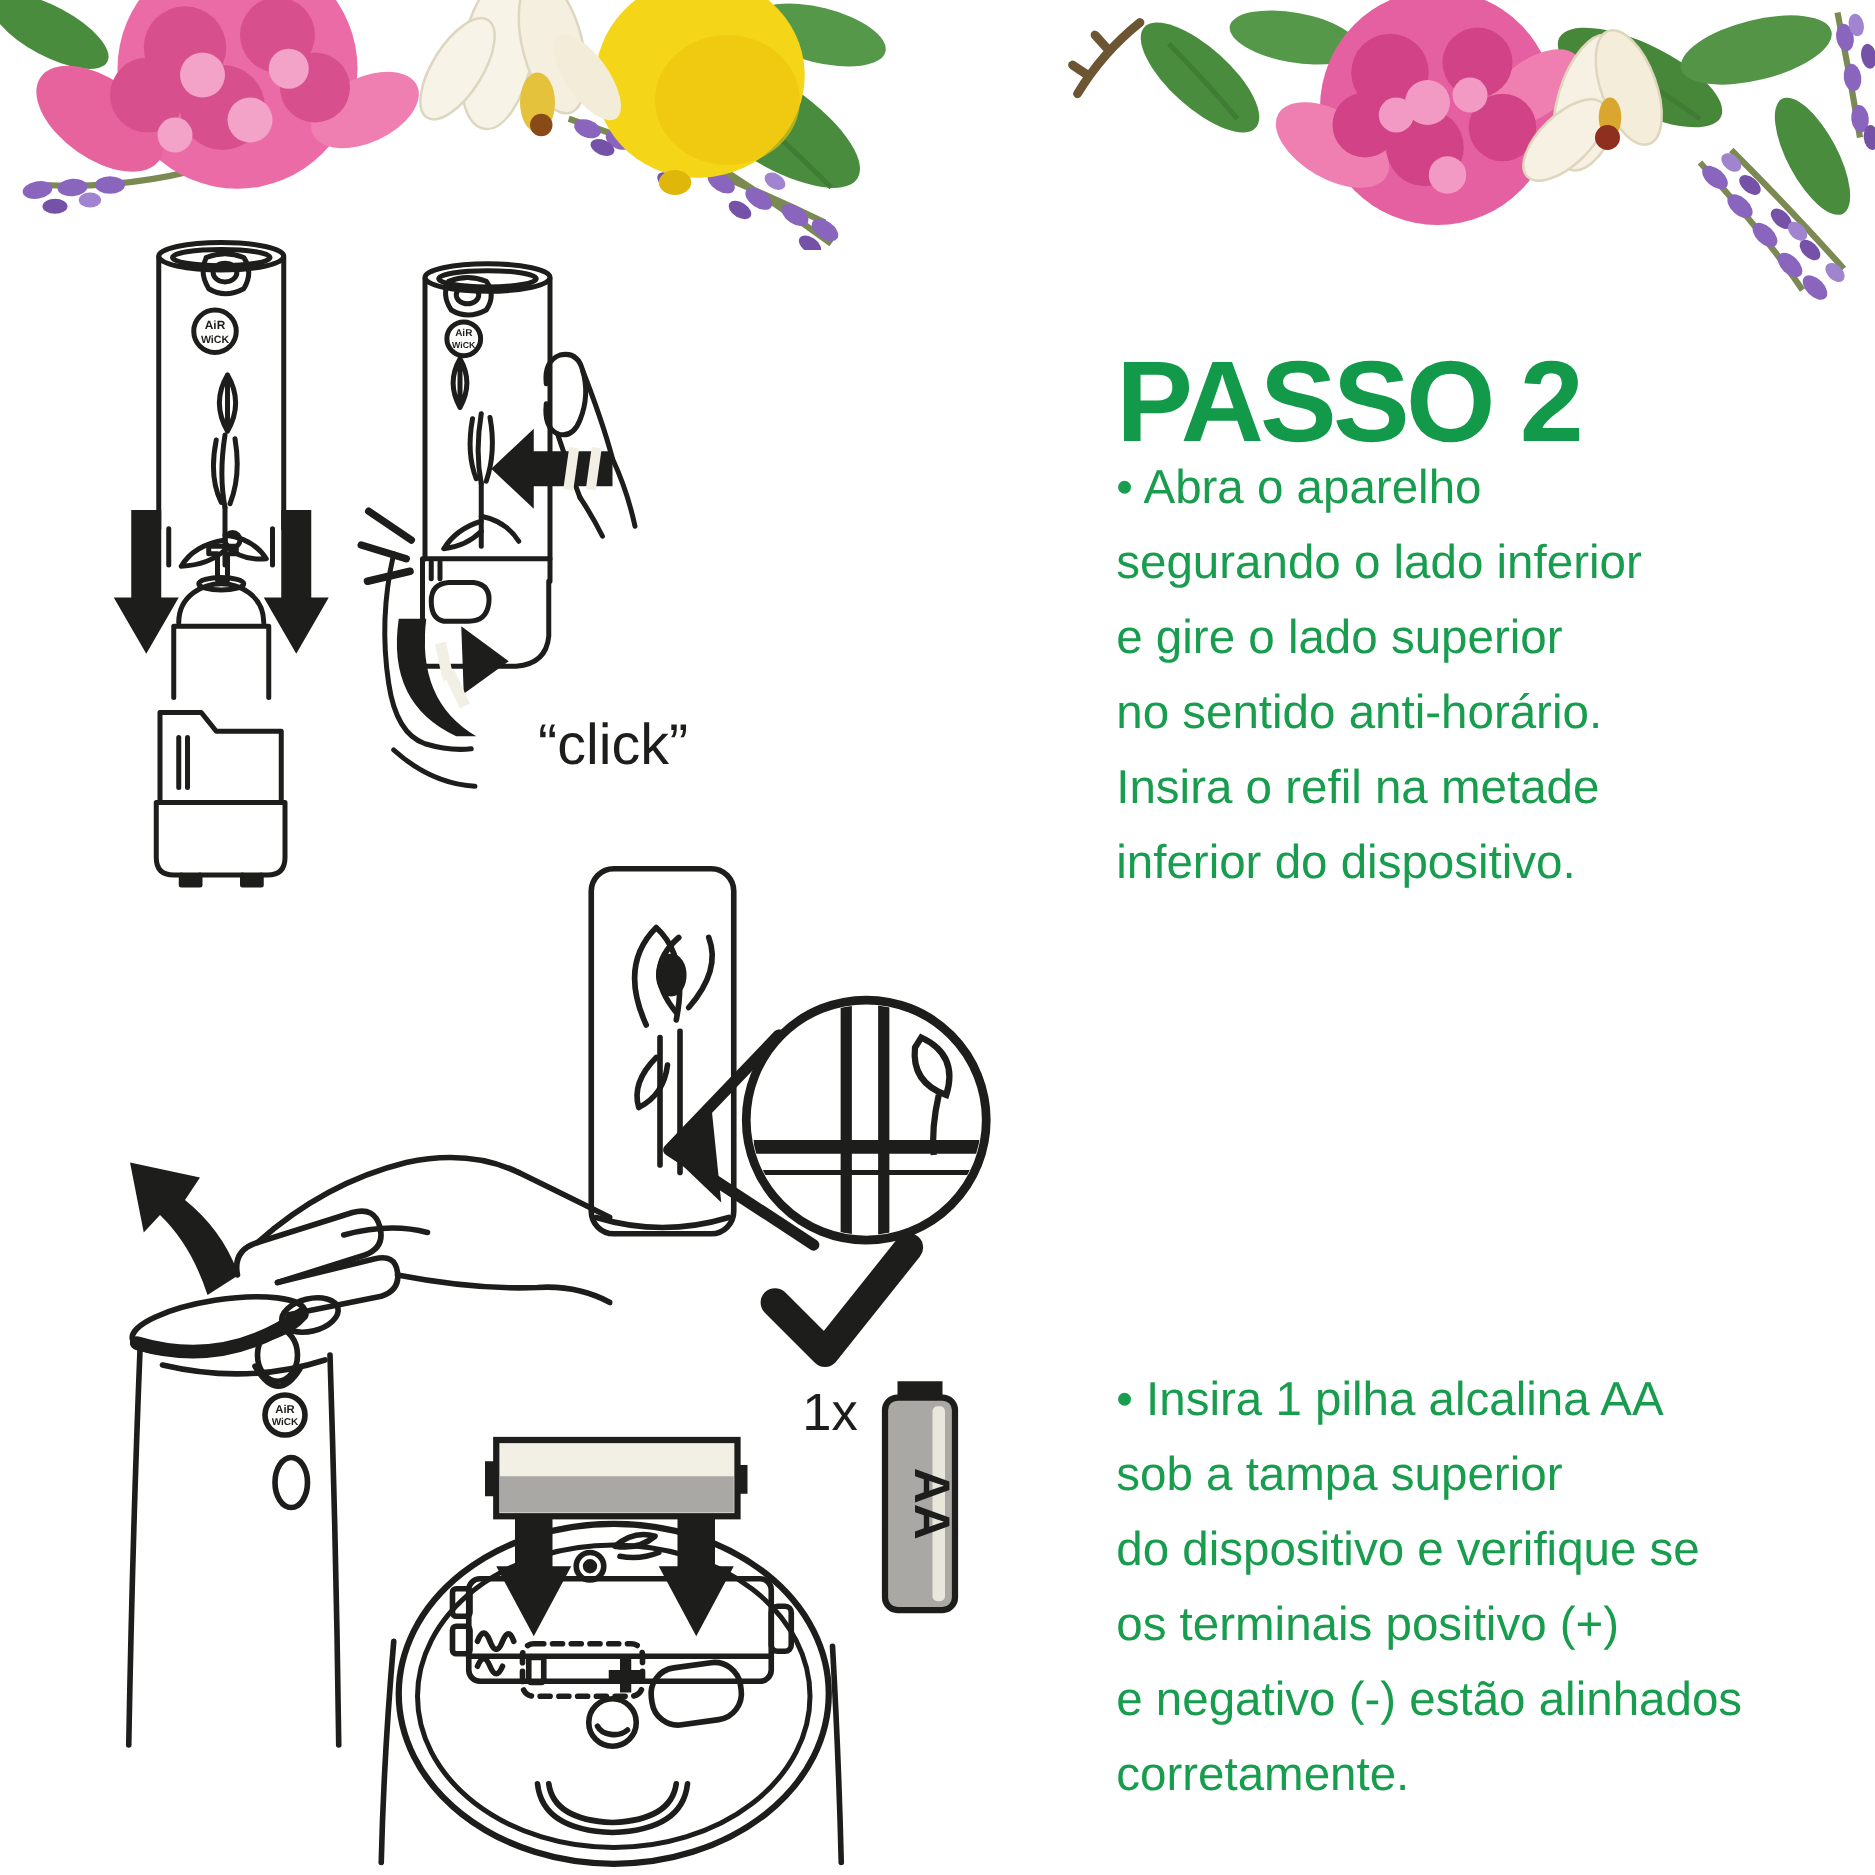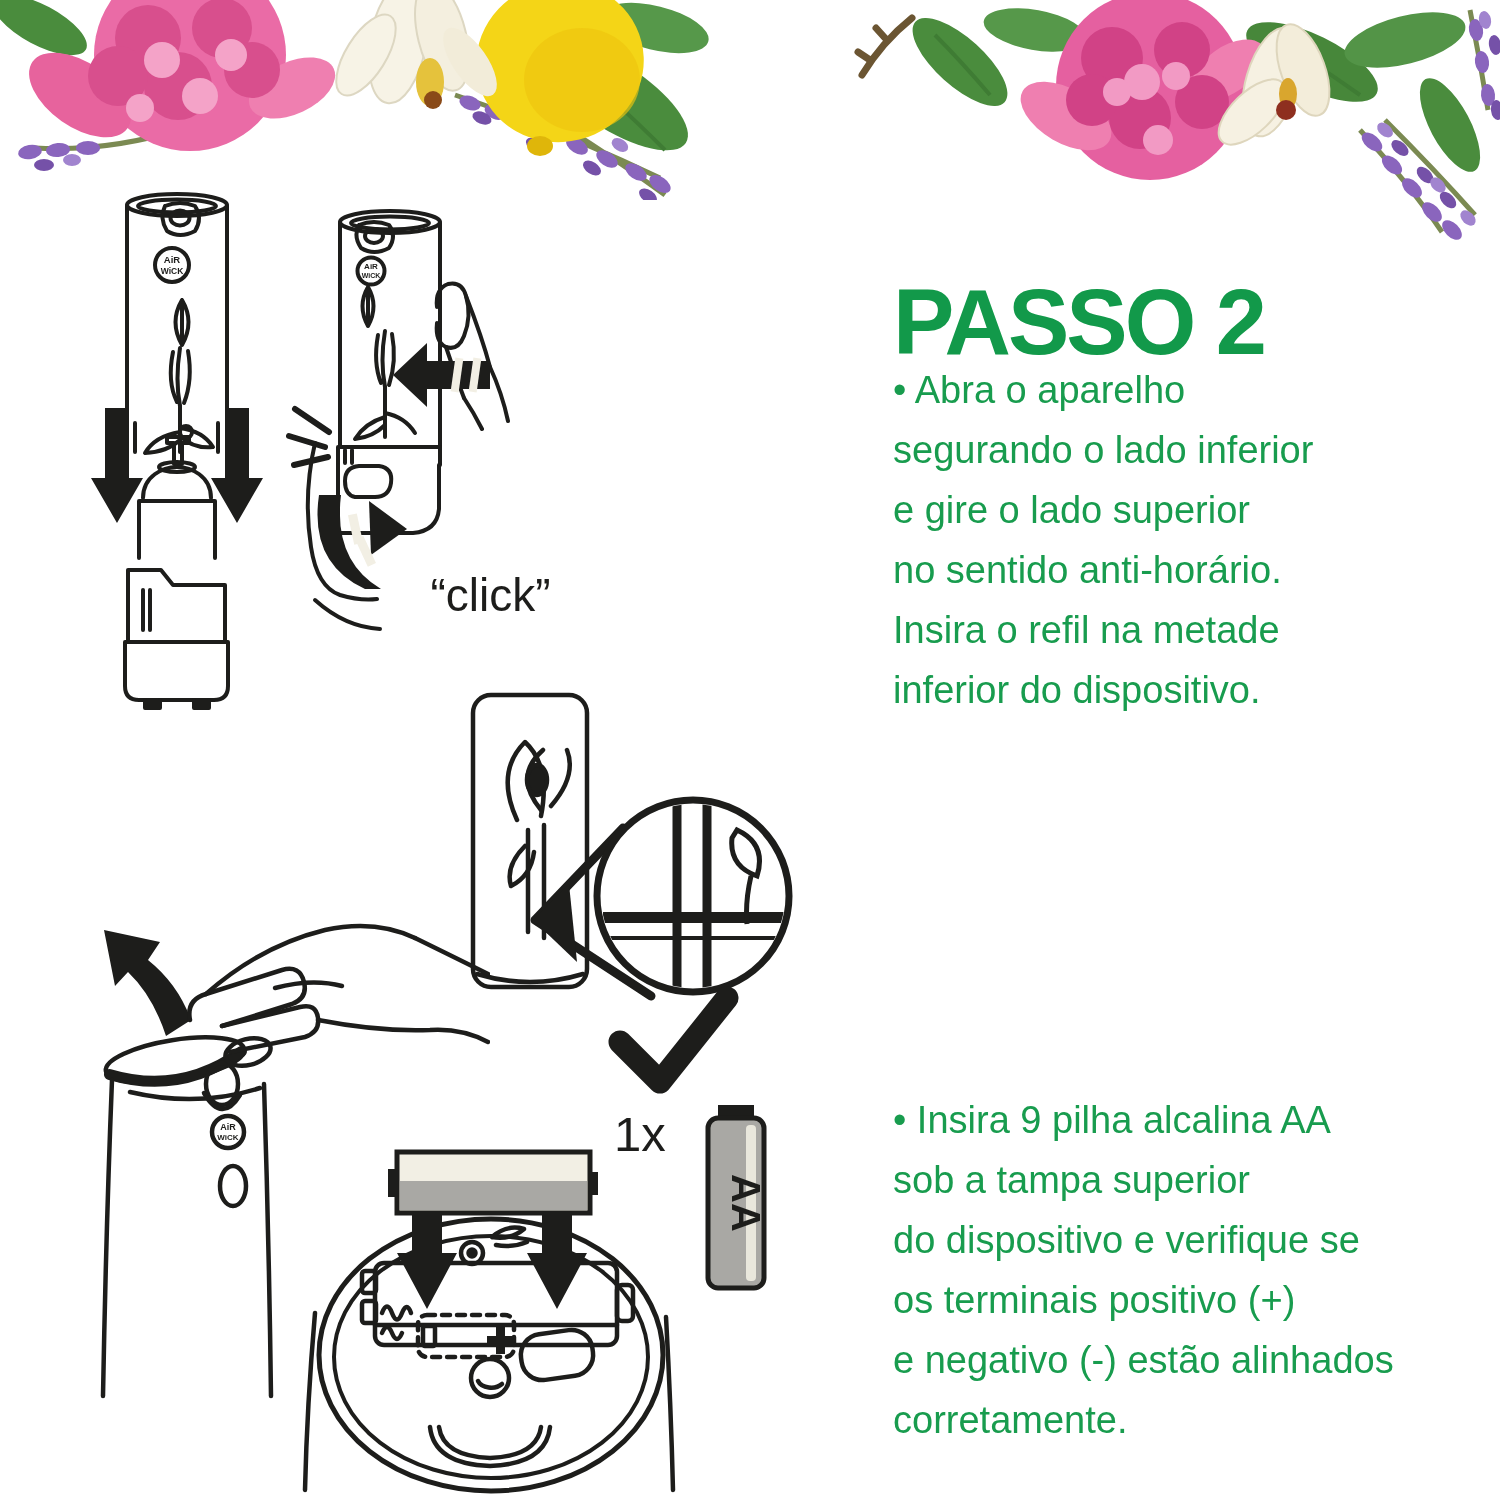--- a/index.html
+++ b/index.html
@@ -330,32 +330,32 @@
       <path d="M242,128 H272 V168 H287 L257,224 L227,168 H242 Z"></path>
     </g>
     <g>
       <rect x="418" y="20" width="36" height="16" fill="#1d1d1b"></rect>
       <rect x="408" y="33" width="56" height="170" rx="10" fill="#a9a8a4" stroke="#1d1d1b" stroke-width="5"></rect>
       <rect x="446" y="40" width="10" height="156" rx="4" fill="#e9e7dc"></rect>
       <text x="432" y="118" font-size="40" font-weight="bold" fill="#1d1d1b" text-anchor="middle" transform="rotate(90 432 118)" style="font-family:'Liberation Sans',sans-serif">AA</text>
     </g>
   </svg>
 
-  <div class="abs ink-label" style="left:600px;top:1106px;width:80px;font-size:49px">1x</div>
+  <div class="abs ink-label" style="left:624px;top:1106px;width:80px;font-size:42px">1x</div>
 
   <div class="abs step-title" style="left:893px;top:248px;width:580px">PASSO 2</div>
 
   <div class="abs step-par" style="left:893px;top:360px;width:580px">• Abra o aparelho
 segurando o lado inferior
 e gire o lado superior
 no sentido anti-horário.
 Insira o refil na metade
 inferior do dispositivo.</div>
 
 
-  <div class="abs step-par" style="left:893px;top:1090px;width:580px">• Insira 9 pilha alcalina AA
+  <div class="abs step-par" style="left:893px;top:1090px;width:580px">• Insira 1 pilha alcalina AA
 sob a tampa superior
 do dispositivo e verifique se
 os terminais positivo (+)
 e negativo (-) estão alinhados
 corretamente.</div>
 
 </div>
 
 </body></html>

